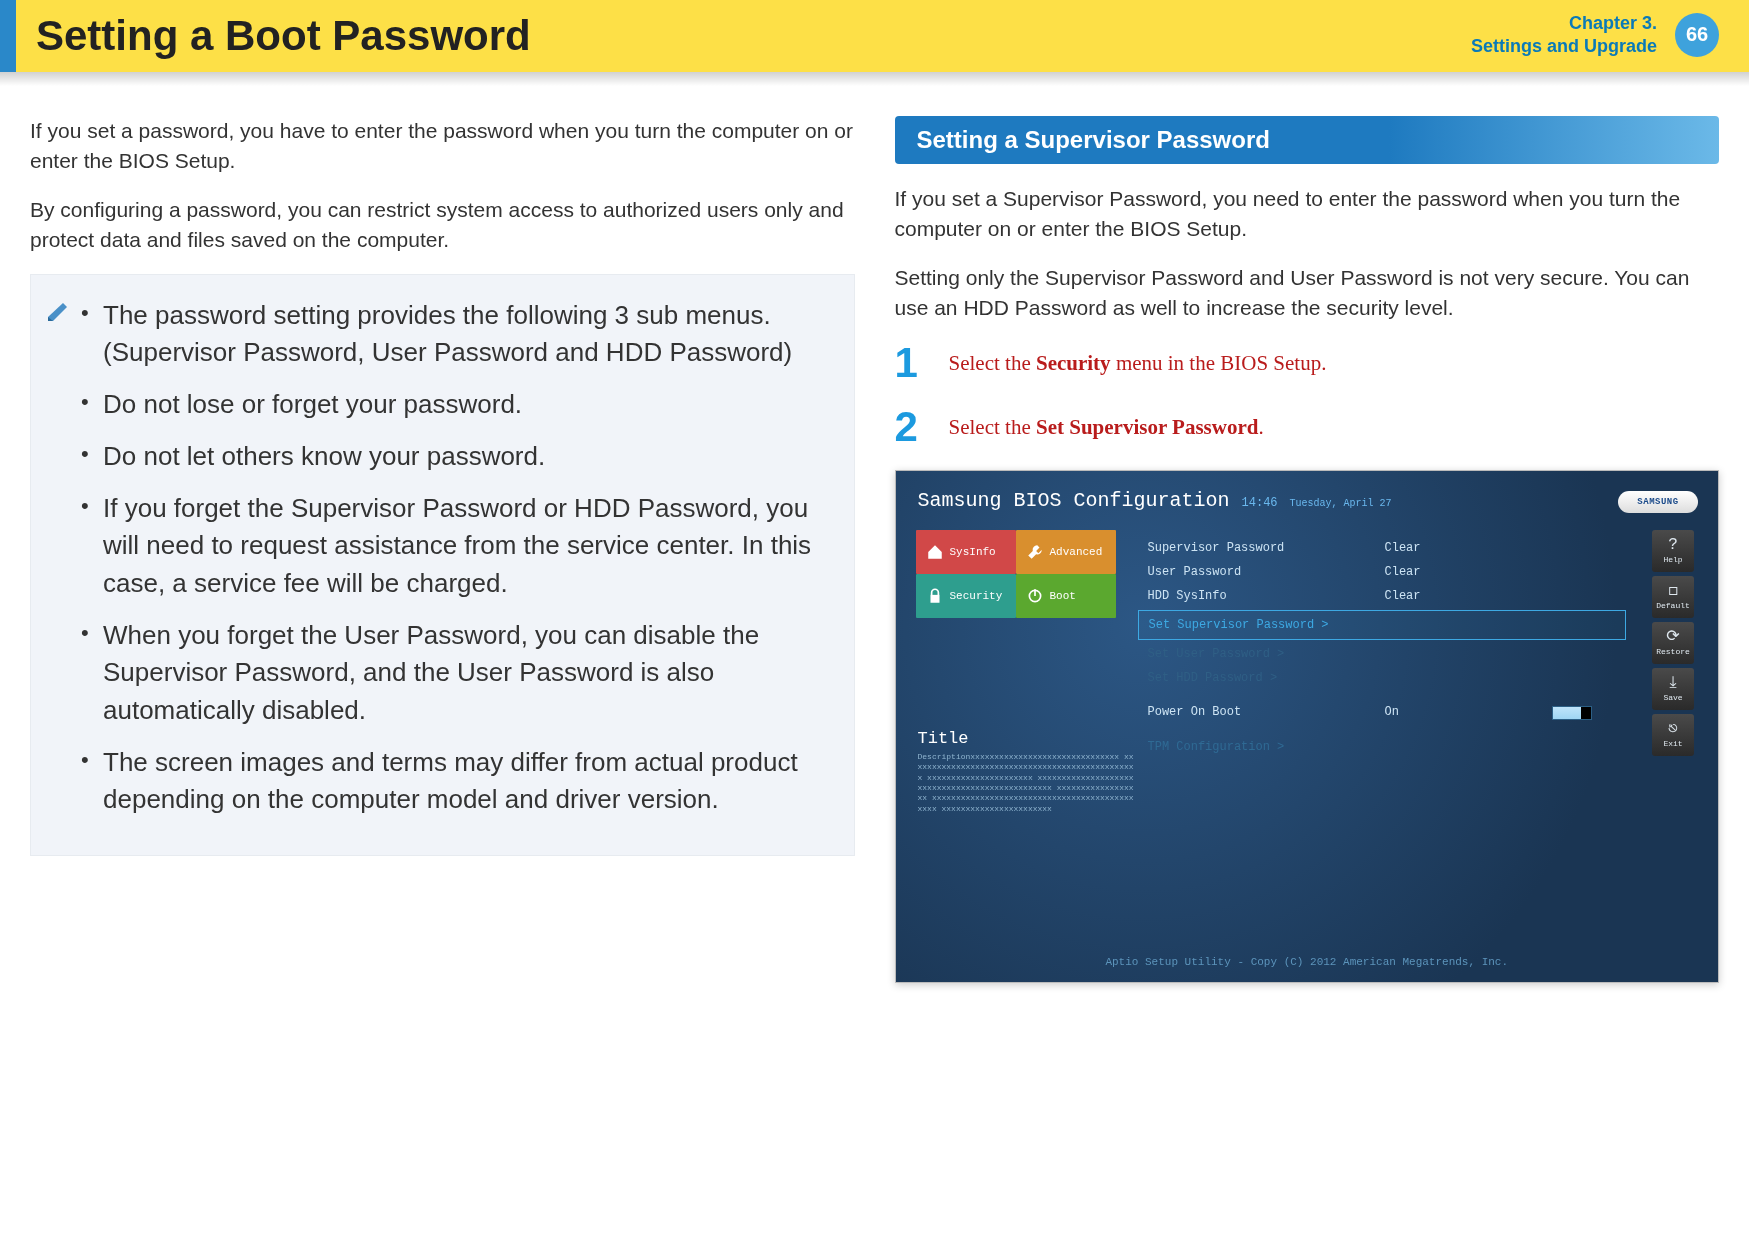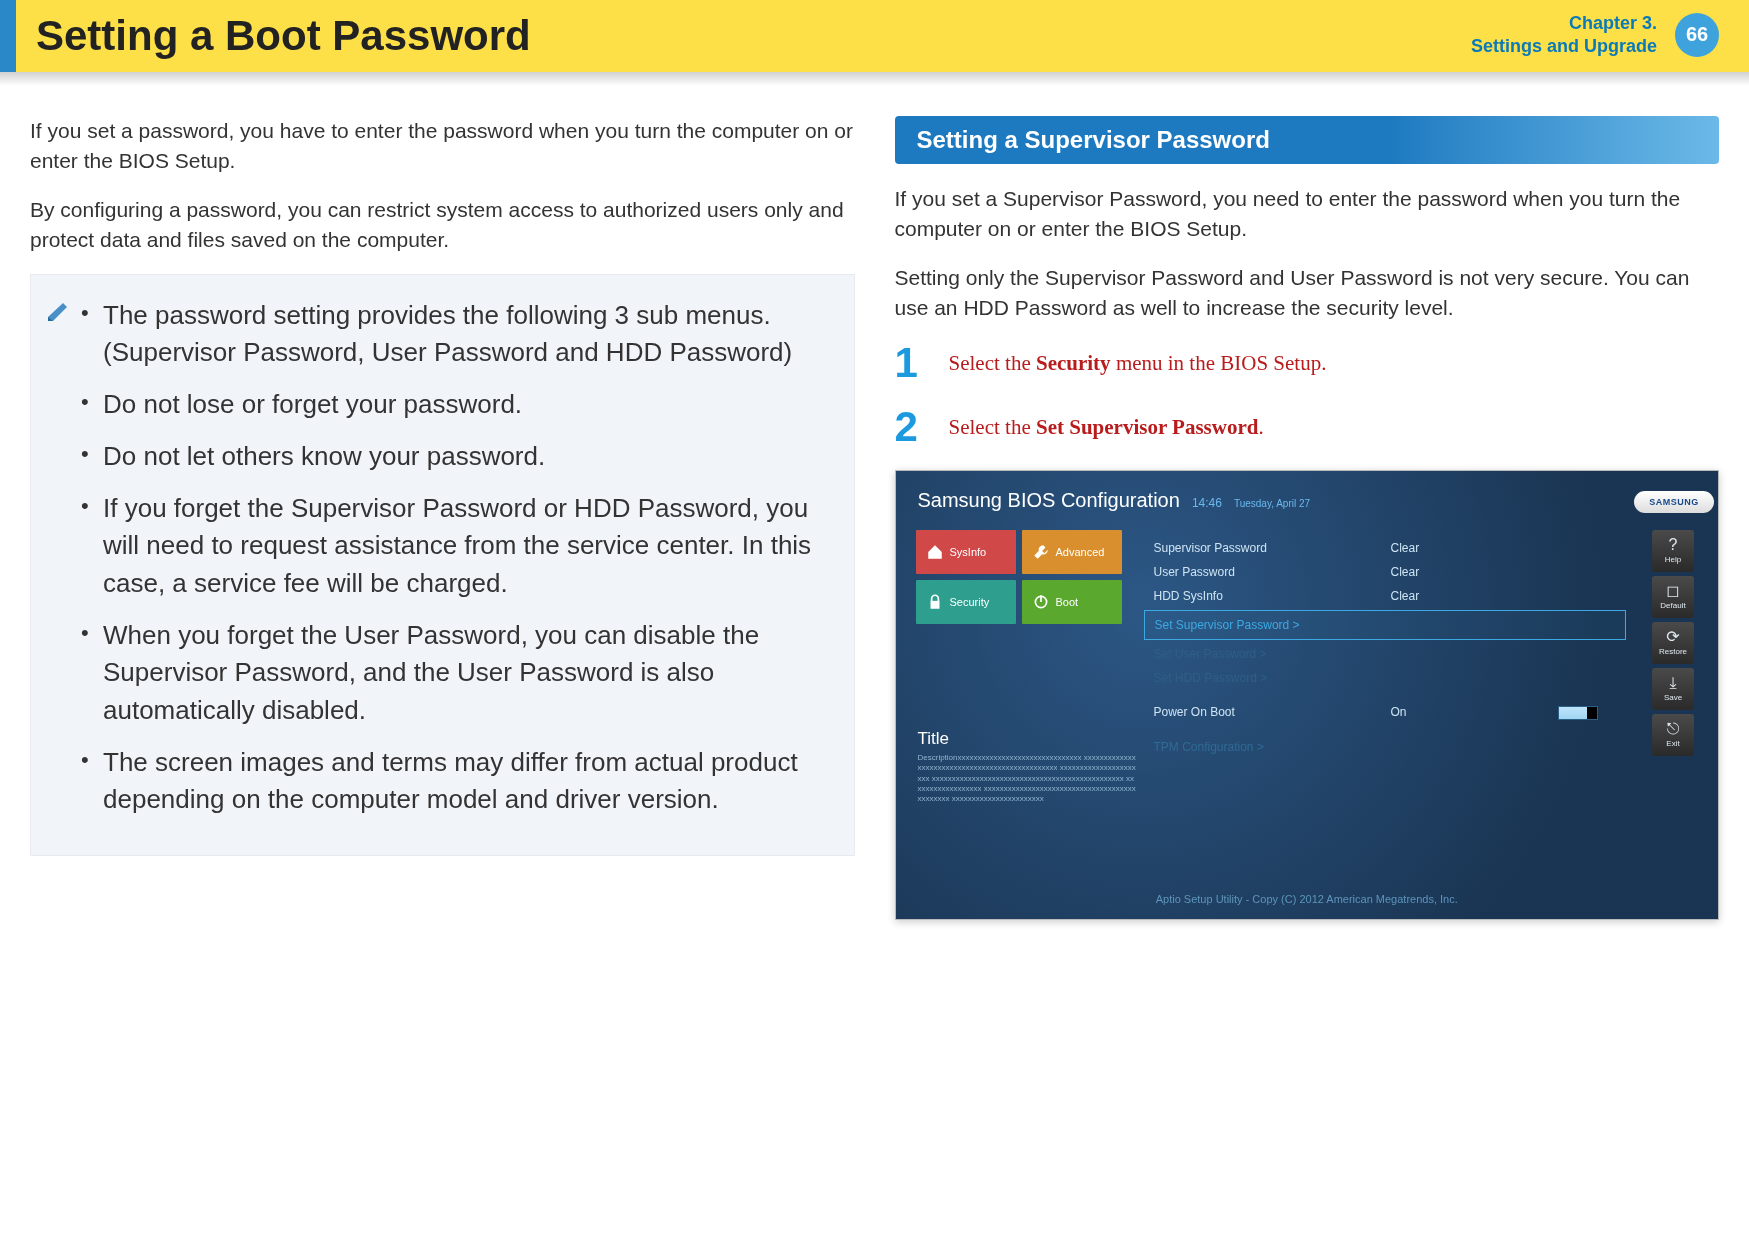--- a/index.html
+++ b/index.html
@@ -136,37 +136,37 @@
     font-family: Liberation Serif, serif;
   }
   .step-text .b { font-weight: 700; }
   
   .bios {
     background: radial-gradient(circle at 30% 30%, #2c5785, #1a3553 70%);
     border: 1px solid #bbb;
     box-shadow: 0 2px 8px rgba(0,0,0,0.2);
     padding: 0;
     color: #cbe3f5;
-    font-family: Liberation Sans, sans-serif;
-    position: relative;
-    height: 450px;
+    font-family: Liberation Mono, monospace;
+    position: relative;
+    height: 513px;
     margin-top: 10px;
   }
   .bios-top {
     display: flex;
     align-items: baseline;
     gap: 12px;
     padding: 18px 22px 10px 22px;
   }
   .bios-title { color: #fff; font-size: 20px; font-weight: 400; }
   .bios-time { color: #6ab8ee; font-size: 12px; text-align: right; }
   .bios-date { color: #6ab8ee; font-size: 10px; }
   .bios-logo {
     position: absolute;
-    right: 4px;
+    right: 20px;
     top: 20px;
     width: 80px;
     height: 22px;
     background: linear-gradient(#fff,#ddd);
     border-radius: 11px;
     display: flex;
     align-items: center;
     justify-content: center;
     font-size: 9px;
     font-weight: 700;
@@ -176,21 +176,20 @@
   .bios-body {
     display: flex;
     padding: 8px 20px 0 20px;
     gap: 12px;
     height: 300px;
   }
   .bios-nav {
     display: grid;
     grid-template-columns: 100px 100px;
     grid-template-rows: 44px 44px;
-    gap: 6px;
     flex-shrink: 0;
   }
   .bios-tile {
     display: flex;
     align-items: center;
     gap: 6px;
     padding: 0 10px;
     font-size: 11px;
     color: #fff;
     border-radius: 1px;

